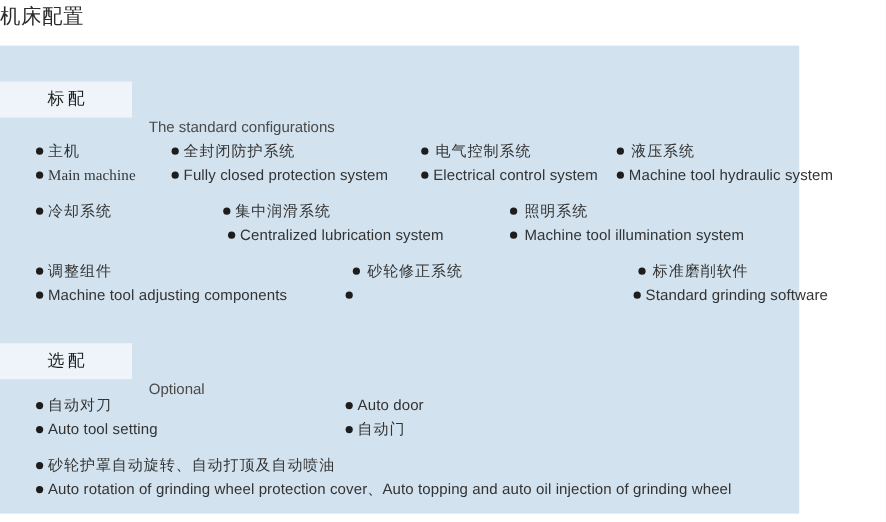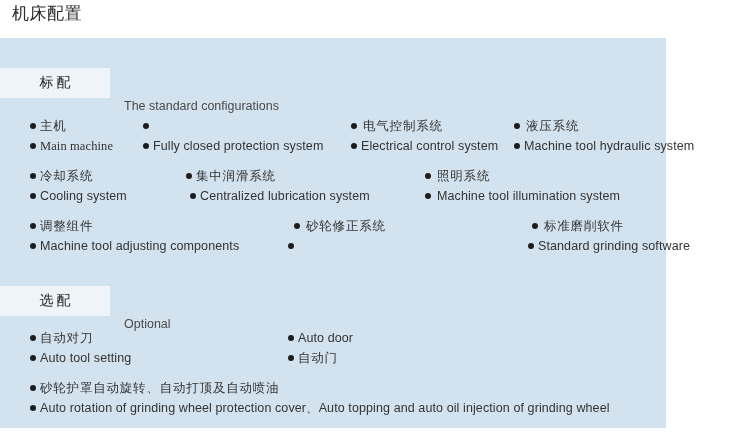--- a/index.html
+++ b/index.html
@@ -19,21 +19,20 @@
   
   .page-title {
     position: absolute;
     left: 0px;
     top: 2px;
     font-size: 17px;
     line-height: 24px;
     color: #2b2b2b;
     letter-spacing: 0.5px;
     white-space: nowrap;
-    padding-left: 12px;
   }
 
   
   .config-panel {
     position: absolute;
     left: 0px;
     top: 38px;
     width: 666px;
     height: 390px;
     background: #d2e2ee;
@@ -125,37 +124,36 @@
     <div class="section-badge">标配</div>
     <div class="section-sub">The standard configurations</div>
   </div>
 
   <div class="row" style="top:78px;">
     <div class="cell" style="left:30px;font-family:Liberation Serif, serif;">
       <span class="line cn"><i class="bullet"></i><span>主机</span></span>
       <span class="line en"><i class="bullet"></i><span>Main machine</span></span>
     </div>
     <div class="cell" style="left:143px;">
-      <span class="line cn"><i class="bullet"></i></span>
+      <span class="line cn"><i class="bullet"></i><span>全封闭防护系统</span></span>
       <span class="line en"><i class="bullet"></i><span>Fully closed protection system</span></span>
     </div>
     <div class="cell" style="left:351px;">
       <span class="line cn"><i class="bullet gap"></i><span>电气控制系统</span></span>
       <span class="line en"><i class="bullet"></i><span>Electrical control system</span></span>
     </div>
     <div class="cell" style="left:514px;">
       <span class="line cn"><i class="bullet gap"></i><span>液压系统</span></span>
       <span class="line en"><i class="bullet"></i><span>Machine tool hydraulic system</span></span>
     </div>
   </div>
 
   <div class="row" style="top:128px;">
     <div class="cell" style="left:30px;">
       <span class="line cn"><i class="bullet"></i><span>冷却系统</span></span>
-      <span class="line en"><i class="bullet"></i><span>Cooling system</span></span>
     </div>
     <div class="cell" style="left:186px;">
       <span class="line cn"><i class="bullet"></i><span>集中润滑系统</span></span>
       <span class="line en" style="margin-left:4px;"><i class="bullet"></i><span>Centralized lubrication system</span></span>
     </div>
     <div class="cell" style="left:425px;">
       <span class="line cn"><i class="bullet gap"></i><span>照明系统</span></span>
       <span class="line en"><i class="bullet gap"></i><span>Machine tool illumination system</span></span>
     </div>
   </div>

